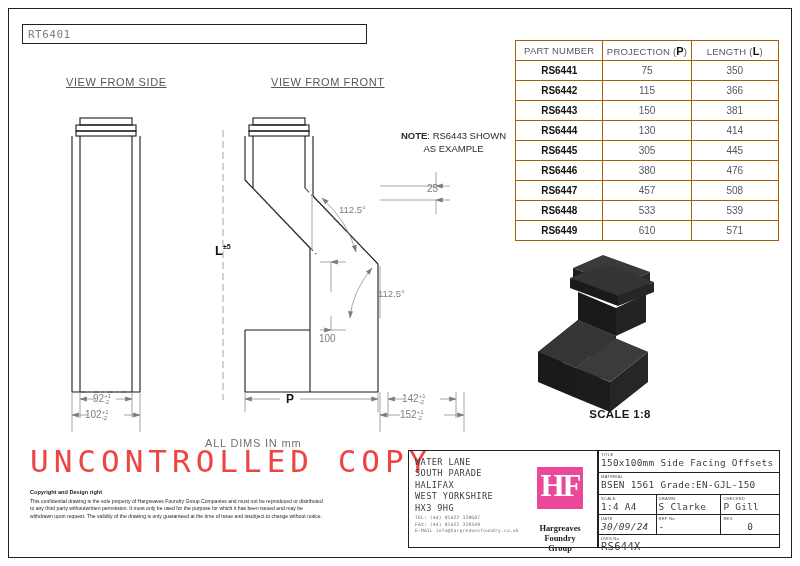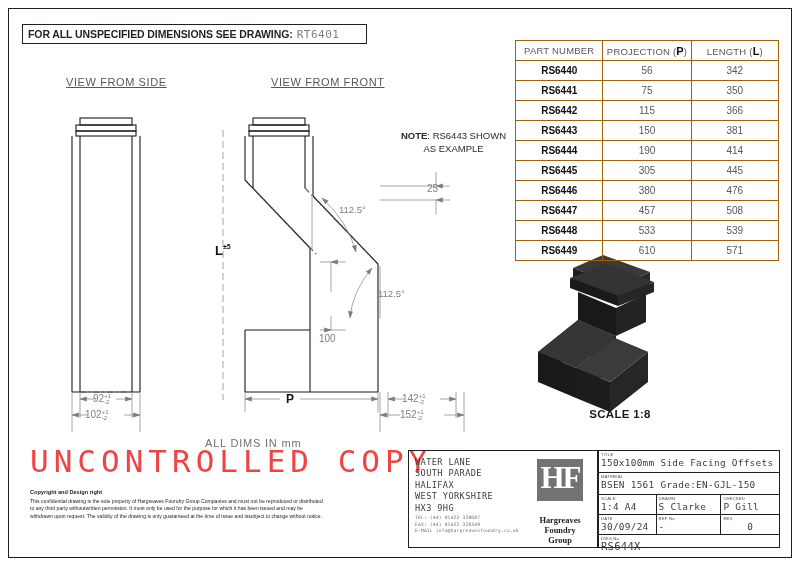--- a/index.html
+++ b/index.html
@@ -47,21 +47,21 @@
 
   
   #address-box{left:408px;top:450px;width:190px;height:98px;border:1px solid #231f20;box-sizing:border-box;}
   #address-lines{left:6px;top:6px;font-size:8.6px;color:#3a3d40;line-height:11.4px;
                  font-family:"DejaVu Sans Mono",monospace;letter-spacing:0.4px;}
   #contact-lines{left:6px;top:64px;font-size:4.6px;color:#6a6d70;line-height:6.6px;
                  font-family:"DejaVu Sans Mono",monospace;letter-spacing:0.2px;}
 
   
   #logo-wrap{left:120px;top:8px;width:62px;text-align:center;}
-  #logo-sq{width:46px;height:42px;background:#737373;margin:0 auto;position:relative;}
+  #logo-sq{width:46px;height:42px;background:#ec4899;margin:8px auto;position:relative;}
   #logo-sq span{position:absolute;left:0;right:0;top:1px;font-size:31px;font-weight:bold;color:#fff;
                 font-family:"Liberation Serif",serif;letter-spacing:-2px;}
   #logo-text{font-size:8.4px;font-weight:bold;color:#1a1a1a;line-height:10px;margin-top:15px;
              font-family:"Liberation Serif",serif;}
 
   
   #title-block{left:598px;top:450px;width:182px;height:98px;border:1px solid #231f20;box-sizing:border-box;}
   .tb-row{display:flex;border-bottom:1px solid #231f20;box-sizing:border-box;}
   .tb-row:last-child{border-bottom:none;}
   .tb-cell{position:relative;box-sizing:border-box;border-right:1px solid #231f20;overflow:hidden;}
@@ -73,21 +73,20 @@
 
   
   #draw-svg{left:0;top:0;}
 </style>
 </head>
 <body>
 
 <div class="abs" id="sheet-border"></div>
 
 <div class="abs" id="unspec-box">
-  <span class="lbl">FOR ALL UNSPECIFIED DIMENSIONS SEE DRAWING:</span>
   <span class="val">RT6401</span>
 </div>
 
 <div class="abs view-title" style="left:66px;top:76px;">VIEW FROM SIDE</div>
 <div class="abs view-title" style="left:271px;top:76px;">VIEW FROM FRONT</div>
 
 <div class="abs" id="note-block">
   <span style="font-weight:bold;">NOTE</span><span>: RS6443 SHOWN</span><br>
   <span>AS EXAMPLE</span>
 </div>
@@ -240,42 +239,37 @@
 <table class="abs" id="parts-table">
   <thead>
     <tr>
       <th style="width:88px;">PART NUMBER</th>
       <th style="width:88px;"><span>PROJECTION (</span><b>P</b><span>)</span></th>
       <th style="width:88px;"><span>LENGTH (</span><b>L</b><span>)</span></th>
     </tr>
   </thead>
   <tbody id="parts-body">
       <tr>
-        <td class="pn">RS6440</td>
-        <td>56</td>
-        <td>342</td>
-      </tr>
-      <tr>
         <td class="pn">RS6441</td>
         <td>75</td>
         <td>350</td>
       </tr>
       <tr>
         <td class="pn">RS6442</td>
         <td>115</td>
         <td>366</td>
       </tr>
       <tr>
         <td class="pn">RS6443</td>
         <td>150</td>
         <td>381</td>
       </tr>
       <tr>
         <td class="pn">RS6444</td>
-        <td>190</td>
+        <td>130</td>
         <td>414</td>
       </tr>
       <tr>
         <td class="pn">RS6445</td>
         <td>305</td>
         <td>445</td>
       </tr>
       <tr>
         <td class="pn">RS6446</td>
         <td>380</td>
@@ -351,21 +345,21 @@
     <div class="tb-cell" style="width:36%;">
       <div class="tb-lbl">DRAWN</div>
       <div class="tb-val">S Clarke</div>
     </div>
     <div class="tb-cell" style="width:32%;">
       <div class="tb-lbl">CHECKED</div>
       <div class="tb-val">P Gill</div>
     </div>
   </div>
   <div class="tb-row" style="height:20px;">
-    <div class="tb-cell" style="width:32%;">
+    <div class="tb-cell" style="width:32%;font-style:italic;">
       <div class="tb-lbl">DATE</div>
       <div class="tb-val">30/09/24</div>
     </div>
     <div class="tb-cell" style="width:36%;">
       <div class="tb-lbl">REF No</div>
       <div class="tb-val">-</div>
     </div>
     <div class="tb-cell" style="width:32%;">
       <div class="tb-lbl">REV.</div>
       <div class="tb-val ctr">0</div>

